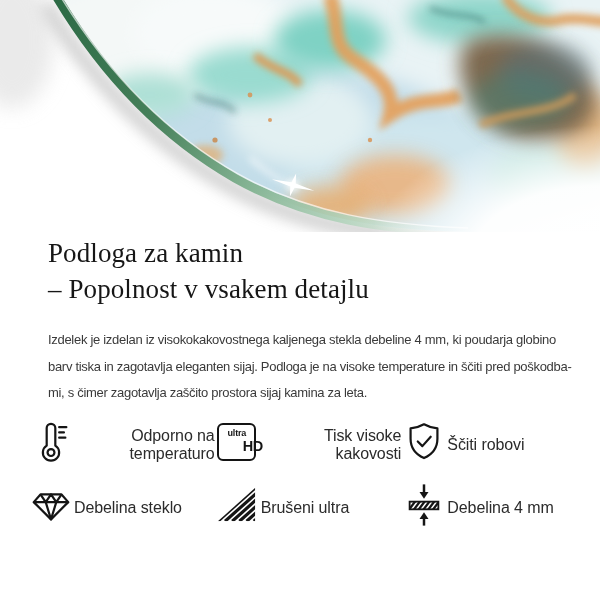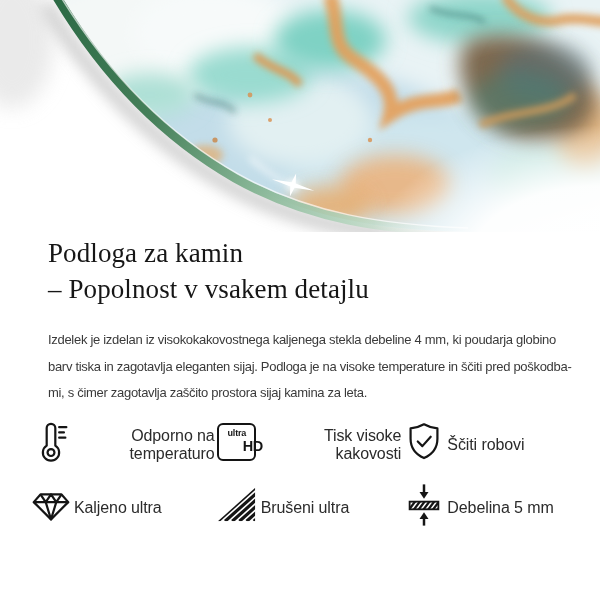--- a/index.html
+++ b/index.html
@@ -171,21 +171,21 @@
 
       <div class="feature">
         <div class="icon-box">
           <svg width="46" height="46" viewBox="0 0 48 48">
             <path class="ic" d="M13,13 L35,13 L42,21 L24,39 L6,21 Z" stroke-linejoin="round"></path>
             <path class="ic" d="M6,21 H42"></path>
             <path class="ic" d="M13,13 L18.5,21 L24,13 L29.5,21 L35,13" stroke-linejoin="round"></path>
             <path class="ic" d="M18.5,21 L24,39 L29.5,21" stroke-linejoin="round"></path>
           </svg>
         </div>
-        <div class="feature-label">Kaljeno ultra</div>
+        <div class="feature-label">Debelina steklo</div>
       </div>
 
       <div class="feature">
         <div class="icon-box">
           <svg width="46" height="46" viewBox="0 0 48 48">
             <g clip-path="url(#triClip)" stroke="#151515" stroke-width="3.3">
               <path d="M3,41 L42,6"></path>
               <path d="M10.5,41 L49.5,6"></path>
               <path d="M18,41 L57,6"></path>
               <path d="M25.5,41 L64.5,6"></path>
@@ -209,18 +209,18 @@
                 <path d="M31,32 L43,16"></path>
                 <path d="M36,32 L48,16"></path>
             </g>
             <rect x="9" y="20.5" width="30" height="8" fill="none" stroke="#151515" stroke-width="1.9"></rect>
             <path d="M24,2.5 V11" stroke="#151515" stroke-width="2.6"></path>
             <path d="M19.3,10.5 H28.7 L24,17.5 Z" fill="#151515"></path>
             <path d="M24,45.5 V38" stroke="#151515" stroke-width="2.6"></path>
             <path d="M19.3,38.5 H28.7 L24,31.5 Z" fill="#151515"></path>
           </svg>
         </div>
-        <div class="feature-label">Debelina 5 mm</div>
+        <div class="feature-label">Debelina 4 mm</div>
       </div>
 
     </div>
   </div>
 </div>
 
 </body></html>

